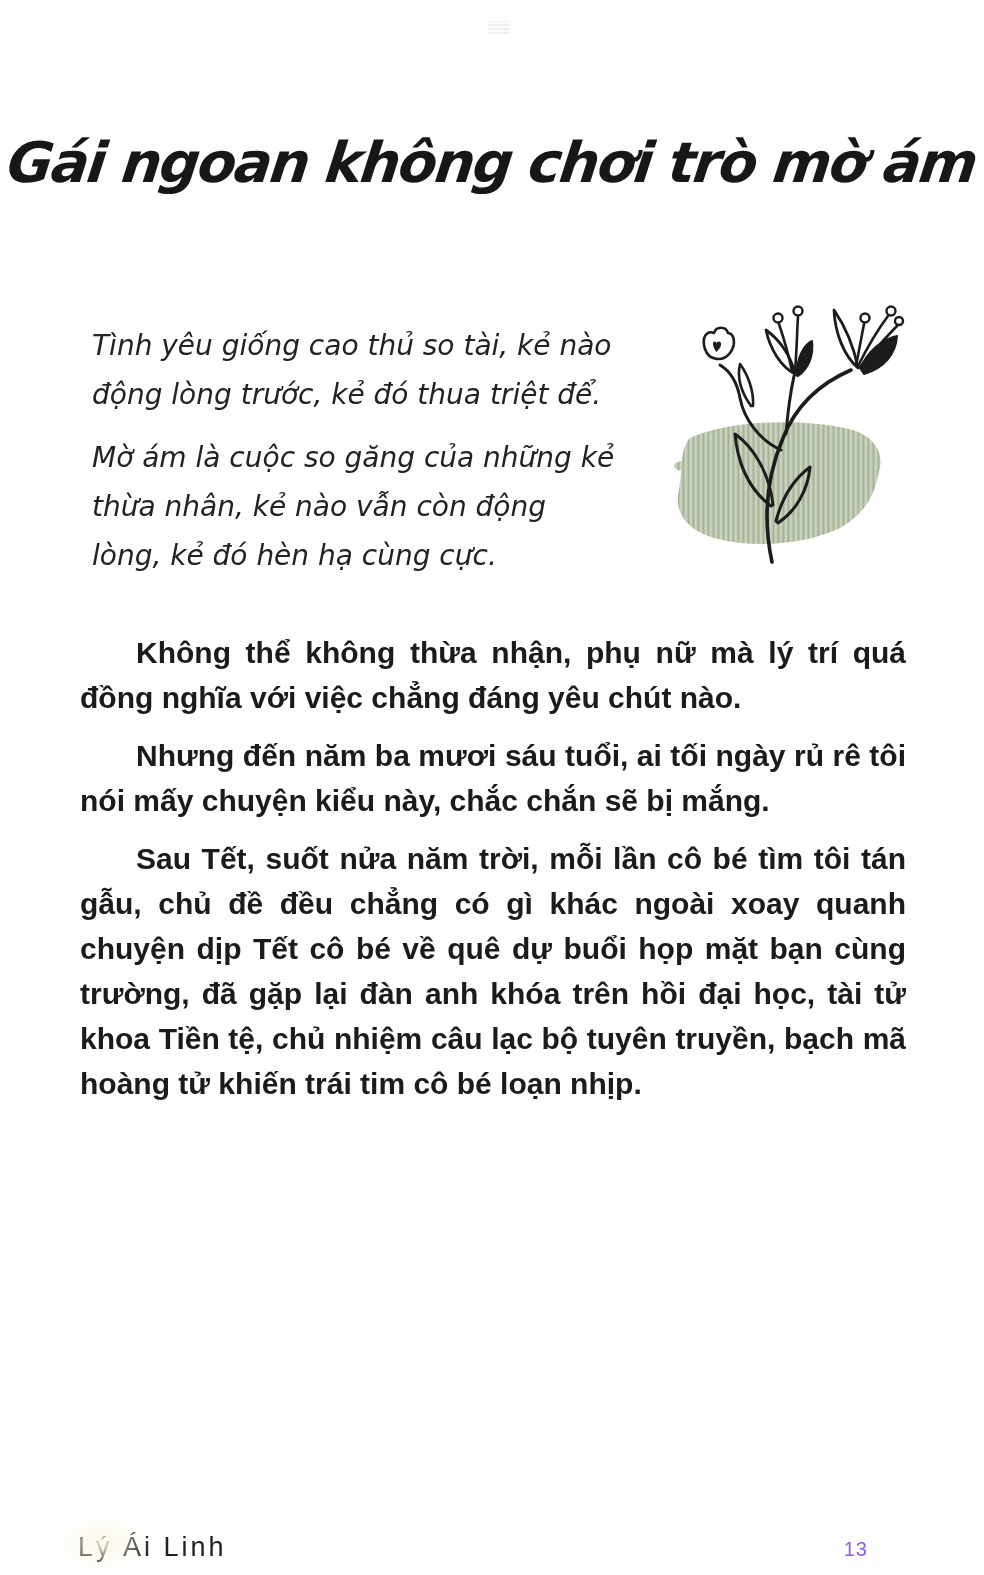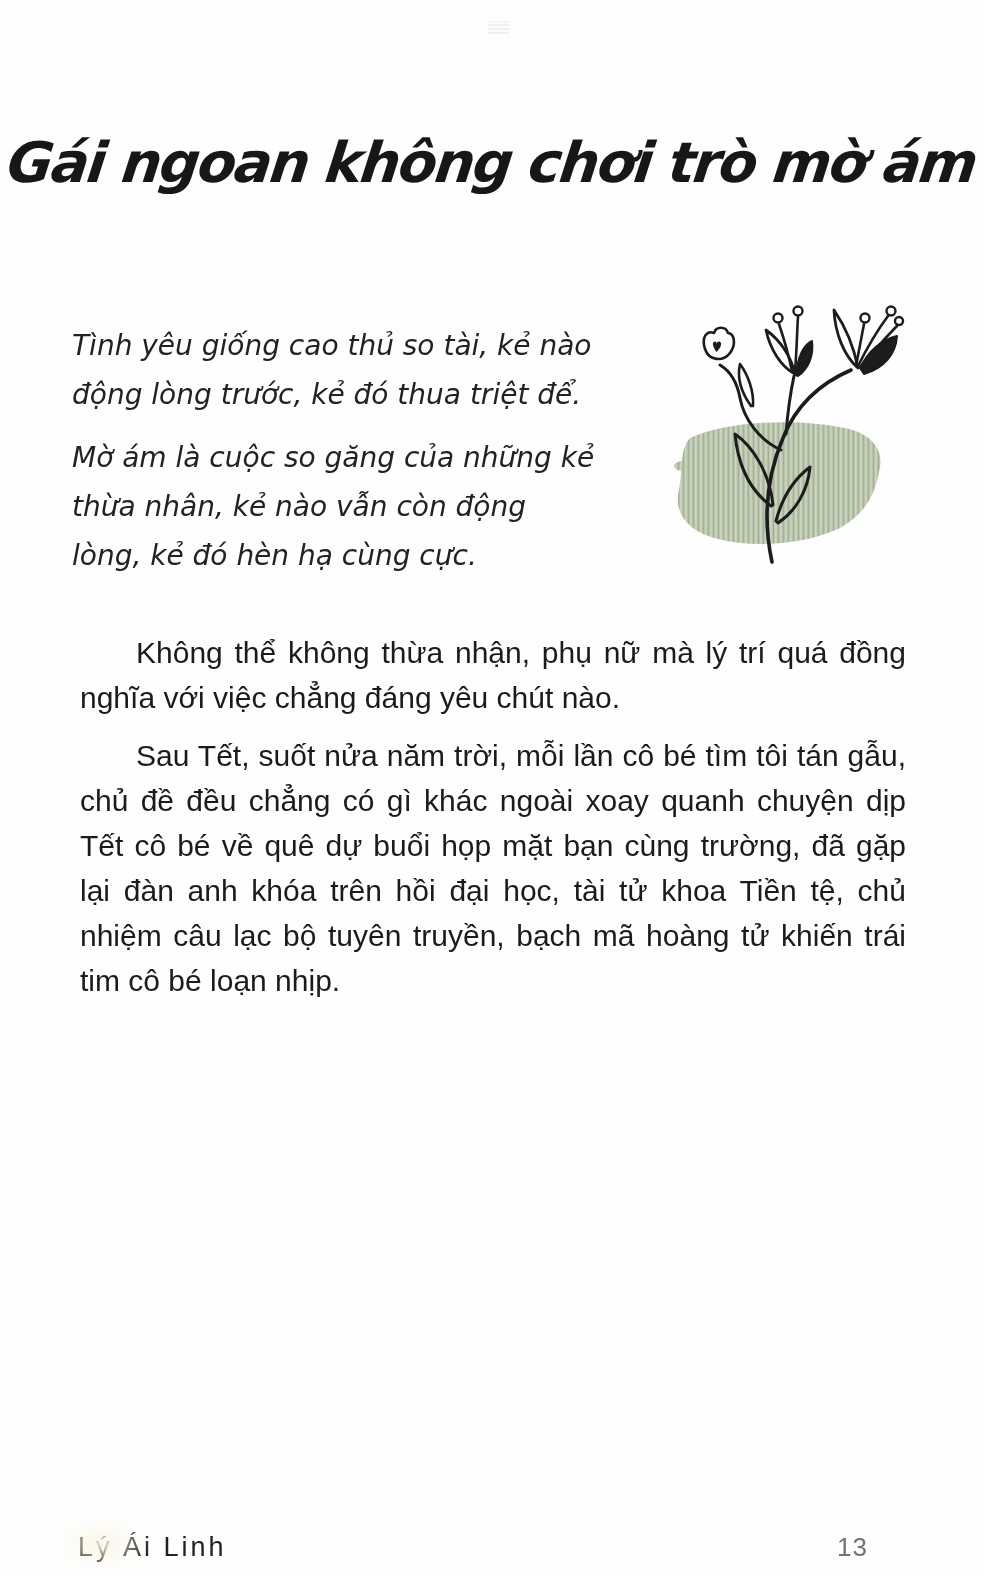--- a/index.html
+++ b/index.html
@@ -28,56 +28,57 @@
     position: absolute; top: 130px; left: 0; width: 100%;
     text-align: center; white-space: nowrap;
     font-family: "DejaVu Sans", sans-serif;
     font-style: italic; font-weight: bold;
     font-size: 56px; letter-spacing: -2px;
     transform: skewX(-7deg);
     color: #171717;
   }
 
   .epigraph {
-    position: absolute; top: 321px; left: 72px; width: 524px;
+    position: absolute; top: 321px; left: 92px; width: 524px;
     font-family: "DejaVu Sans", sans-serif;
     font-style: italic;
     font-size: 28px; line-height: 49px;
     color: #202420;
   }
   .epigraph p { margin: 0 0 14px 0; }
 
   .flower-illustration {
     position: absolute; top: 288px; left: 645px;
     width: 320px; height: 290px;
   }
   .flower-illustration svg { width: 100%; height: 100%; display: block; }
 
   .body-text {
     position: absolute; top: 630px; left: 80px; width: 826px;
     font-size: 30px; line-height: 45px;
     color: #1b1b1b;
+    font-weight: bold;
   }
   .body-text p {
     margin: 0 0 13px 0;
     text-indent: 56px;
     text-align: justify;
   }
 
   .footer {
     position: absolute; top: 1532px; left: 78px; right: 116px;
     display: flex; justify-content: space-between; align-items: baseline;
   }
   .footer .author {
     font-size: 27px; letter-spacing: 3px;
     color: #222;
   }
   .footer .page-num {
-    font-size: 26px; letter-spacing: 1px;
-    color: #737373;
+    font-size: 20px; letter-spacing: 1px;
+    color: #8b5cf6;
   }
 </style>
 </head>
 <body>
 
 <div class="page">
 
   <div class="smudge-top"></div>
 
   <div class="chapter-title">Gái ngoan không chơi trò mờ ám</div>
@@ -132,20 +133,21 @@
         <path d="M213,78 C223,58 234,40 243,28" stroke-width="2.6"></path>
         <circle cx="246" cy="23" r="4.5" stroke-width="2.4" fill="#fff"></circle>
         <path d="M215,79 C228,64 242,48 252,38" stroke-width="2.6"></path>
         <circle cx="254" cy="33" r="4" stroke-width="2.4" fill="#fff"></circle>
       </g>
     </svg>
   </div>
 
   <div class="body-text">
     <p>Không thể không thừa nhận, phụ nữ mà lý trí quá đồng nghĩa với việc chẳng đáng yêu chút nào.</p>
+    <p>Nhưng đến năm ba mươi sáu tuổi, ai tối ngày rủ rê tôi nói mấy chuyện kiểu này, chắc chắn sẽ bị mắng.</p>
     <p>Sau Tết, suốt nửa năm trời, mỗi lần cô bé tìm tôi tán gẫu, chủ đề đều chẳng có gì khác ngoài xoay quanh chuyện dịp Tết cô bé về quê dự buổi họp mặt bạn cùng trường, đã gặp lại đàn anh khóa trên hồi đại học, tài tử khoa Tiền tệ, chủ nhiệm câu lạc bộ tuyên truyền, bạch mã hoàng tử khiến trái tim cô bé loạn nhịp.</p>
   </div>
 
   <div class="footer">
     <span class="author">Lý Ái Linh</span>
     <span class="page-num">13</span>
   </div>
 
   <div class="smudge-bottom"></div>
 

